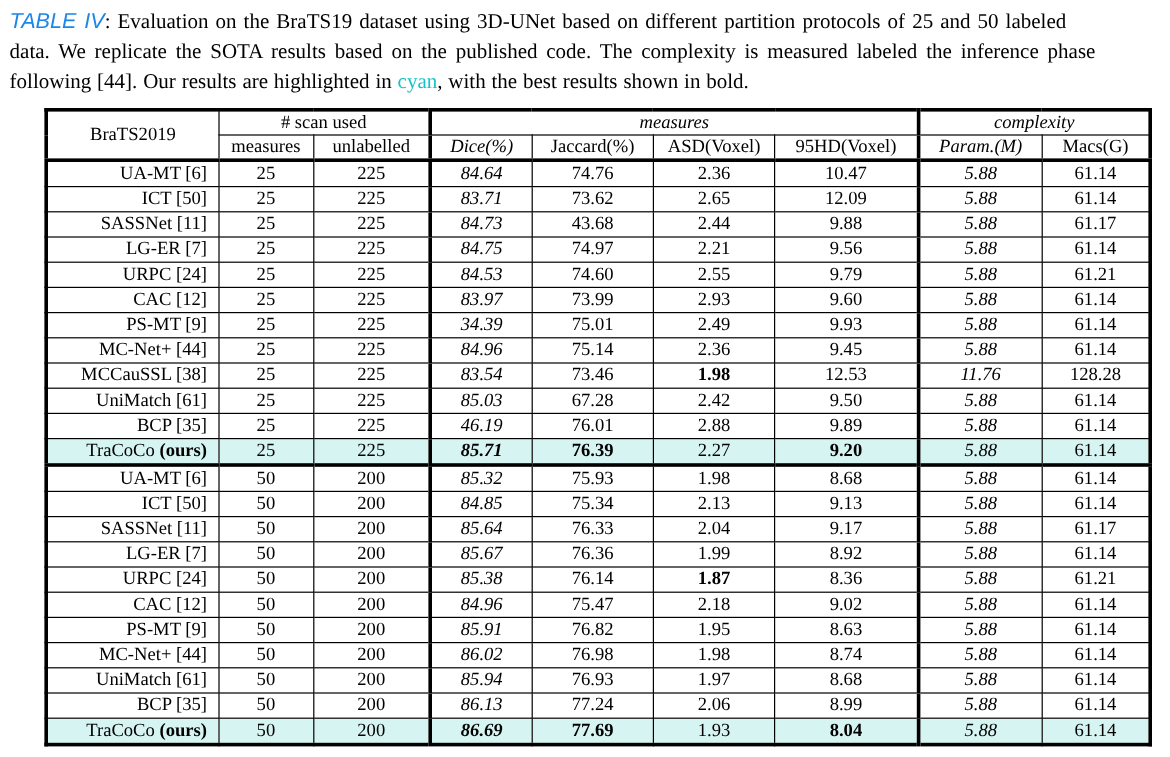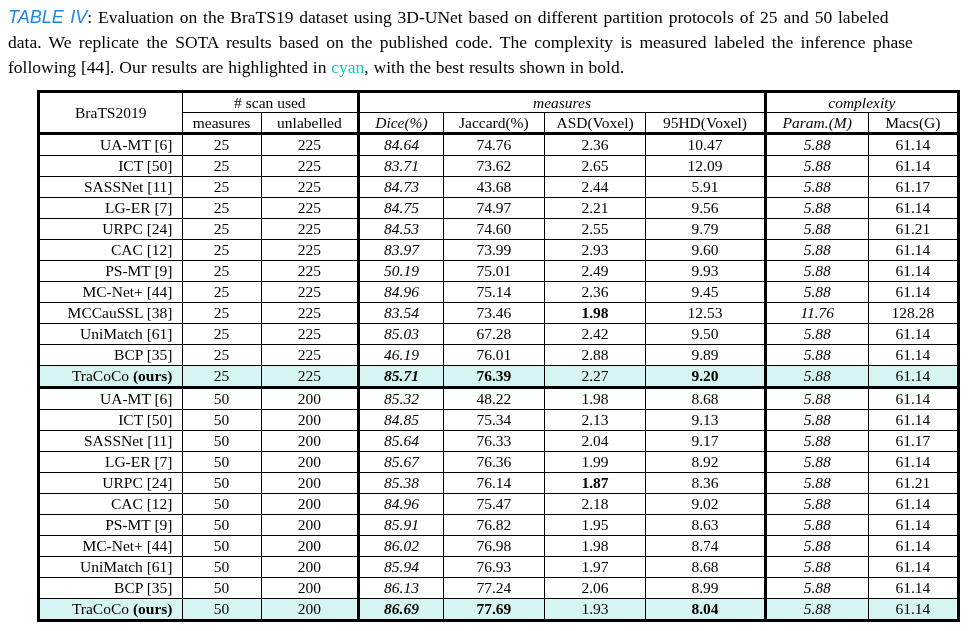--- a/index.html
+++ b/index.html
@@ -122,21 +122,21 @@
           <td class="thickL">5.88</td>
           <td>61.14</td>
         </tr>
         <tr>
           <td class="method"><span>SASSNet [11]</span></td>
           <td>25</td>
           <td>225</td>
           <td class="thickL">84.73</td>
           <td>43.68</td>
           <td>2.44</td>
-          <td>5.91</td>
+          <td>9.88</td>
           <td class="thickL">5.88</td>
           <td>61.17</td>
         </tr>
         <tr>
           <td class="method"><span>LG-ER [7]</span></td>
           <td>25</td>
           <td>225</td>
           <td class="thickL">84.75</td>
           <td>74.97</td>
           <td>2.21</td>
@@ -163,21 +163,21 @@
           <td>73.99</td>
           <td>2.93</td>
           <td>9.60</td>
           <td class="thickL">5.88</td>
           <td>61.14</td>
         </tr>
         <tr>
           <td class="method"><span>PS-MT [9]</span></td>
           <td>25</td>
           <td>225</td>
-          <td class="thickL">50.19</td>
+          <td class="thickL">34.39</td>
           <td>75.01</td>
           <td>2.49</td>
           <td>9.93</td>
           <td class="thickL">5.88</td>
           <td>61.14</td>
         </tr>
         <tr>
           <td class="method"><span>MC-Net+ [44]</span></td>
           <td>25</td>
           <td>225</td>
@@ -232,21 +232,21 @@
           <td class="thickL">5.88</td>
           <td>61.14</td>
         </tr>
       </tbody>
     <tbody class="sec2">
         <tr>
           <td class="method"><span>UA-MT [6]</span></td>
           <td>50</td>
           <td>200</td>
           <td class="thickL">85.32</td>
-          <td>48.22</td>
+          <td>75.93</td>
           <td>1.98</td>
           <td>8.68</td>
           <td class="thickL">5.88</td>
           <td>61.14</td>
         </tr>
         <tr>
           <td class="method"><span>ICT [50]</span></td>
           <td>50</td>
           <td>200</td>
           <td class="thickL">84.85</td>

